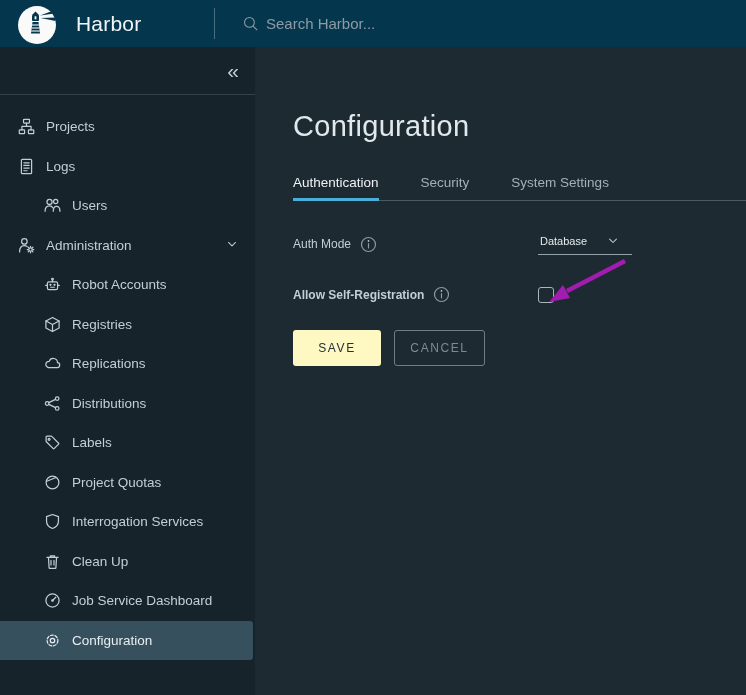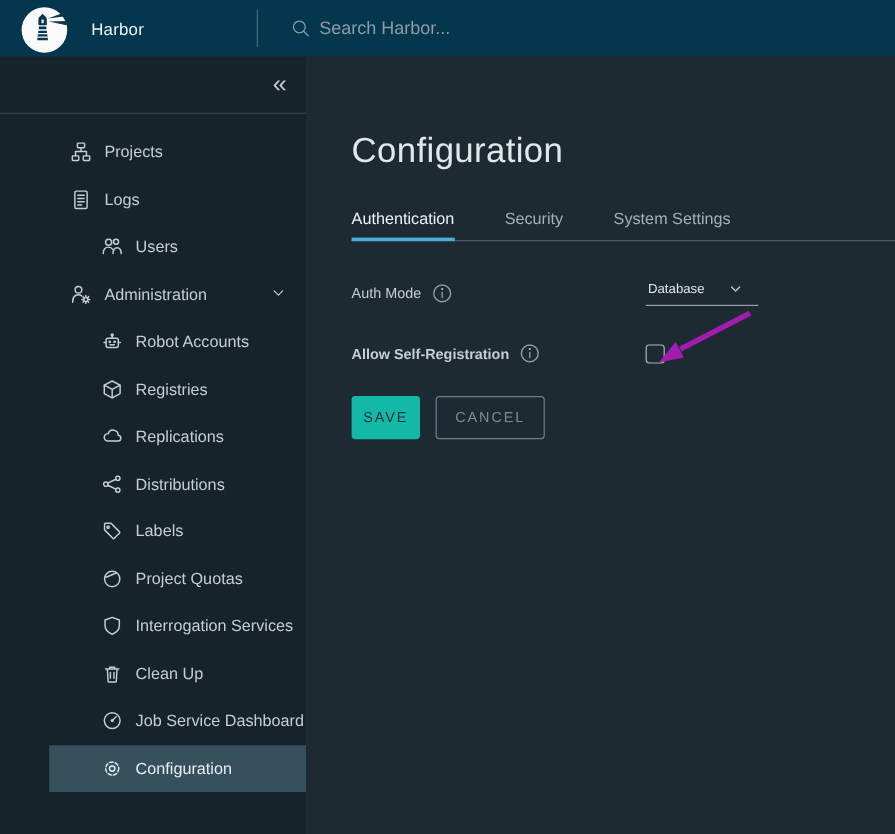--- a/index.html
+++ b/index.html
@@ -2,38 +2,38 @@
 <html><head>
 <meta charset="utf-8">
 <style>
   * { margin:0; padding:0; box-sizing:border-box; }
   html,body { width:746px; height:695px; overflow:hidden; }
   body { font-family:"Liberation Sans", sans-serif; background:#1d2a32; position:relative; }
 
   
   .header { height:47px; background:#04374e; display:flex; align-items:center; position:relative; }
   .logo { width:40px; height:40px; margin-left:17px; margin-top:2px; flex:none; }
-  .brand { color:#f1f5f7; font-size:14px; margin-left:19px; font-weight:400; letter-spacing:.2px; }
+  .brand { color:#f1f5f7; font-size:21px; margin-left:19px; font-weight:400; letter-spacing:.2px; }
   .header-divider { position:absolute; left:214px; top:8px; width:1px; height:31px; background:rgba(250,250,250,.28); }
   .search { position:absolute; left:242px; top:0; height:47px; display:flex; align-items:center; gap:7px; }
   .search svg { width:17px; height:17px; stroke:#8e9ba4; }
   .search input { background:transparent; border:none; outline:none; color:#c8d4da; font-size:15px;
                   font-family:"Liberation Sans", sans-serif; width:300px; }
   .search input::placeholder { color:#8e9ba4; opacity:1; }
 
   
   .app { display:flex; height:648px; }
   .sidebar { width:255px; background:#17232b; flex:none; }
   .main { flex:1; background:#1d2a32; position:relative; }
 
   
   .sidebar-toolbar { height:48px; display:flex; align-items:center; justify-content:flex-end;
                      padding-right:16px; border-bottom:1px solid rgba(255,255,255,.14); }
   .collapse-btn { color:#c3ced6; font-size:21px; line-height:1; cursor:pointer; user-select:none; }
-  .nav { padding-top:12px;margin-left:41px; }
+  .nav { padding-top:12px; }
   .nav-item { height:39.5px; display:flex; align-items:center; gap:11px; padding-left:18px;
               color:#c3ced6; font-size:13.5px; cursor:pointer; }
   .nav-item svg { width:17px; height:17px; flex:none; stroke:currentColor; fill:none;
                   stroke-width:1.15; stroke-linecap:round; stroke-linejoin:round; }
   .nav-item.sub { padding-left:44px; }
   .nav-item .spacer { flex:1; }
   .nav-item .caret { margin-right:16px; }
   .nav-item .caret svg { width:14px; height:14px; }
   .nav-item.selected { background:#36505e; width:253px; border-radius:0 3px 3px 0; color:#e8eef1; }
 
@@ -53,21 +53,21 @@
   .select { display:flex; align-items:center; gap:20px; padding:2px 2px 7px 2px;
             border-bottom:1px solid #95a2ab; color:#e4eaed; font-size:11px; cursor:pointer; min-width:94px; }
   .select svg { width:12px; height:12px; stroke:#c3ced6; fill:none; stroke-width:1.4;
                 stroke-linecap:round; stroke-linejoin:round; }
   .row2 { margin-top:31px;font-weight:bold; }
   .checkbox { width:16px; height:16px; border:1px solid #a9b6be; border-radius:3px;
               background:transparent; cursor:pointer; }
   .actions { margin-top:27px; display:flex; gap:13px; }
   .btn { height:36px; border-radius:3px; font-size:12px; letter-spacing:1.6px;
          font-family:"Liberation Sans", sans-serif; cursor:pointer; }
-  .btn-save { width:57px; background:#14b8a6; color:#22313a; border:none; font-weight:500; }
+  .btn-save { width:88px; background:#fef9c3; color:#22313a; border:none; font-weight:500; }
   .btn-cancel { width:91px; background:transparent; color:#7e8b96; border:1px solid #6e7d88; }
 
   
   .annotation-overlay { position:absolute; left:0; top:0; width:746px; height:695px;
                         pointer-events:none; z-index:10; }
 </style>
 </head>
 <body>
 
 <div class="header">

